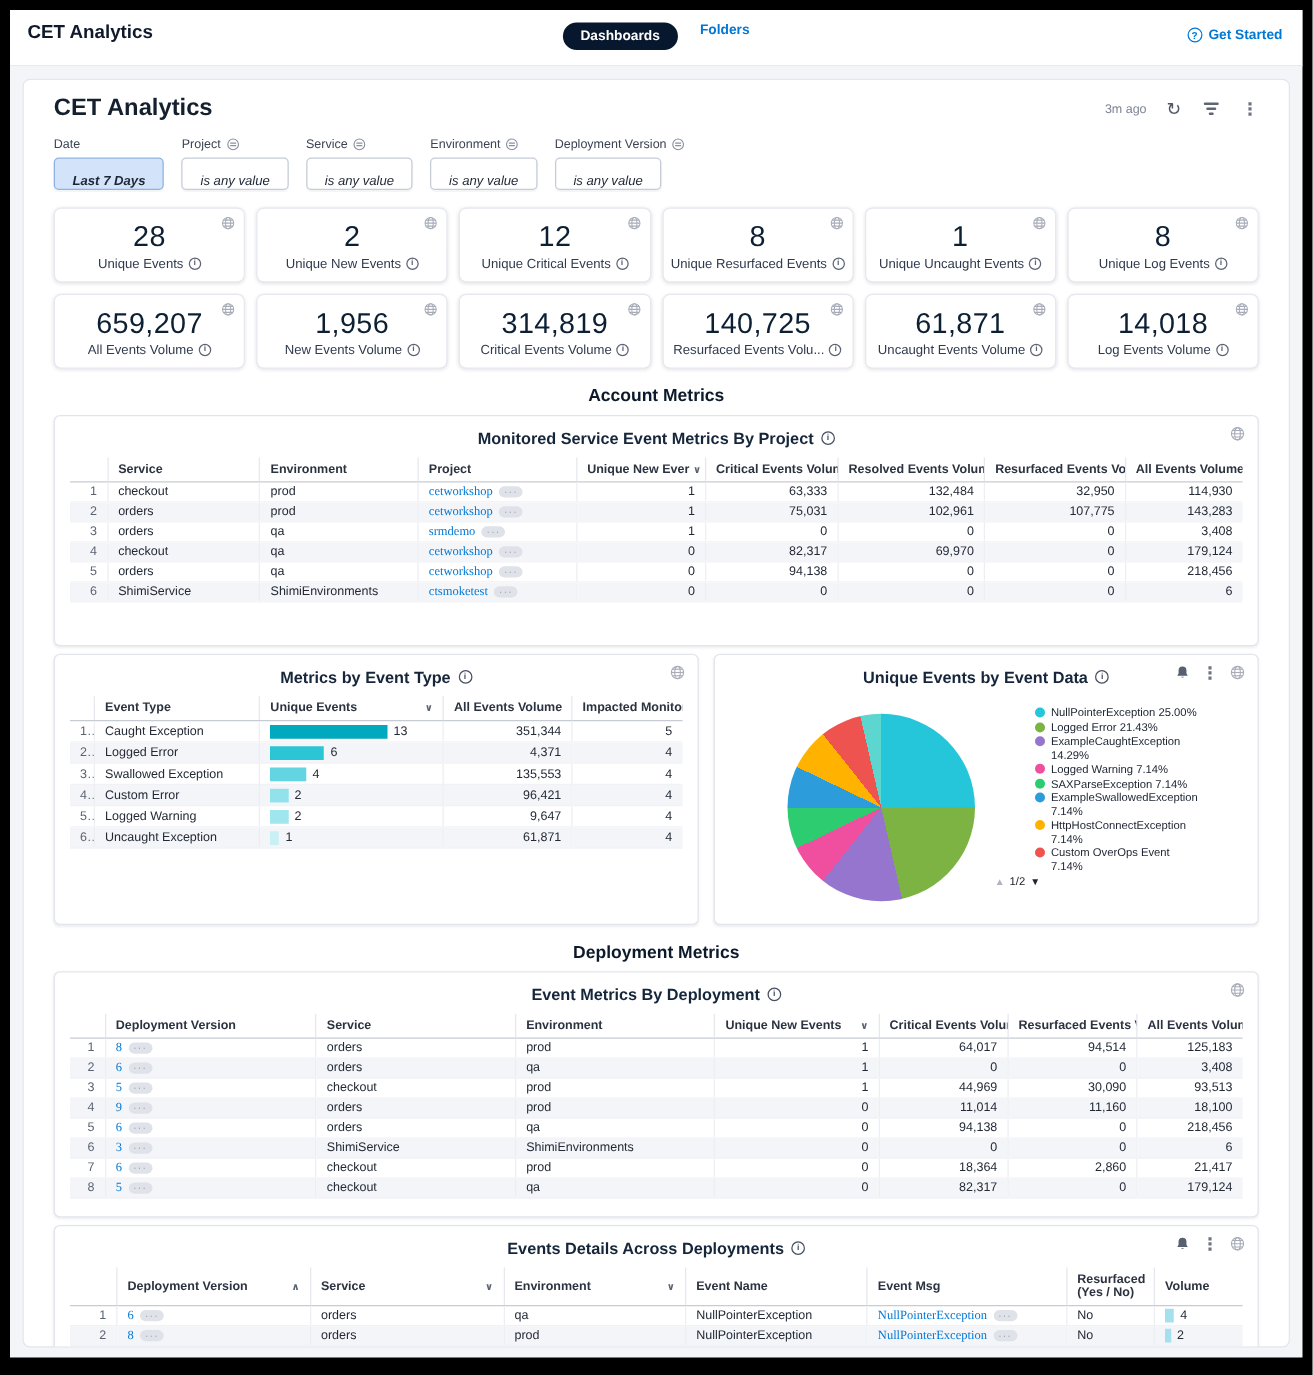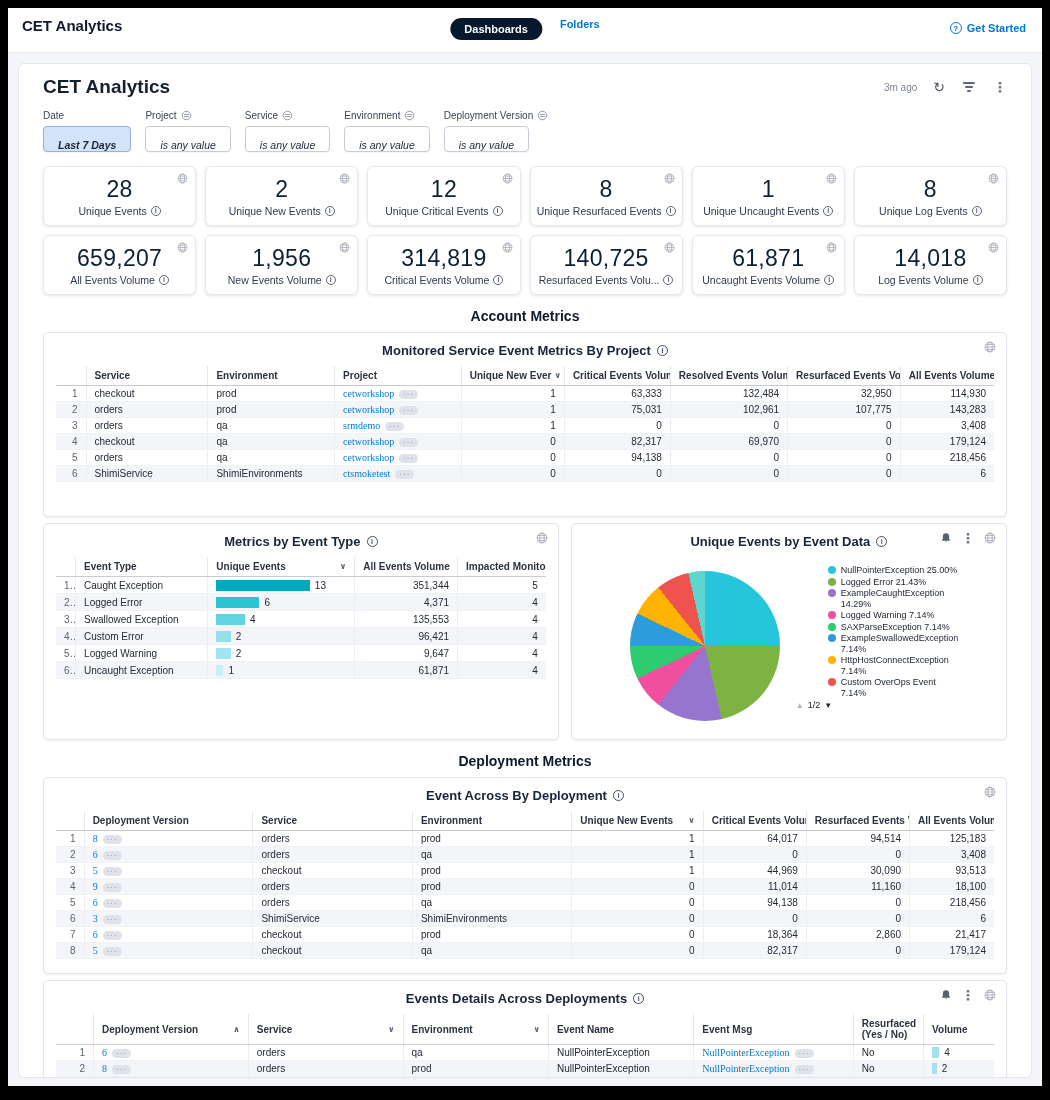--- a/index.html
+++ b/index.html
@@ -641,21 +641,21 @@
         <div class="panel-icons">
             <span class="globe-slot"><svg width="12" height="12" viewBox="0 0 16 16" fill="none" stroke="#a7acb8" stroke-width="1.2">
                 <circle cx="8" cy="8" r="6.5"></circle>
                 <ellipse cx="8" cy="8" rx="3" ry="6.5"></ellipse>
                 <line x1="1.5" y1="8" x2="14.5" y2="8"></line>
                 <line x1="2.5" y1="4.5" x2="13.5" y2="4.5"></line>
                 <line x1="2.5" y1="11.5" x2="13.5" y2="11.5"></line>
               </svg></span>
           </div>
         <div class="tbl-title">
-          <span>Event Across By Deployment</span>
+          <span>Event Metrics By Deployment</span>
           <i class="info-i">i</i>
         </div>
         <div id="mount-by_deployment">
             <table>
               <colgroup>
                 <col style="width: 3%;">
                 <col style="width: 18%;">
                 <col style="width: 17%;">
                 <col style="width: 17%;">
                 <col style="width: 14%;">

